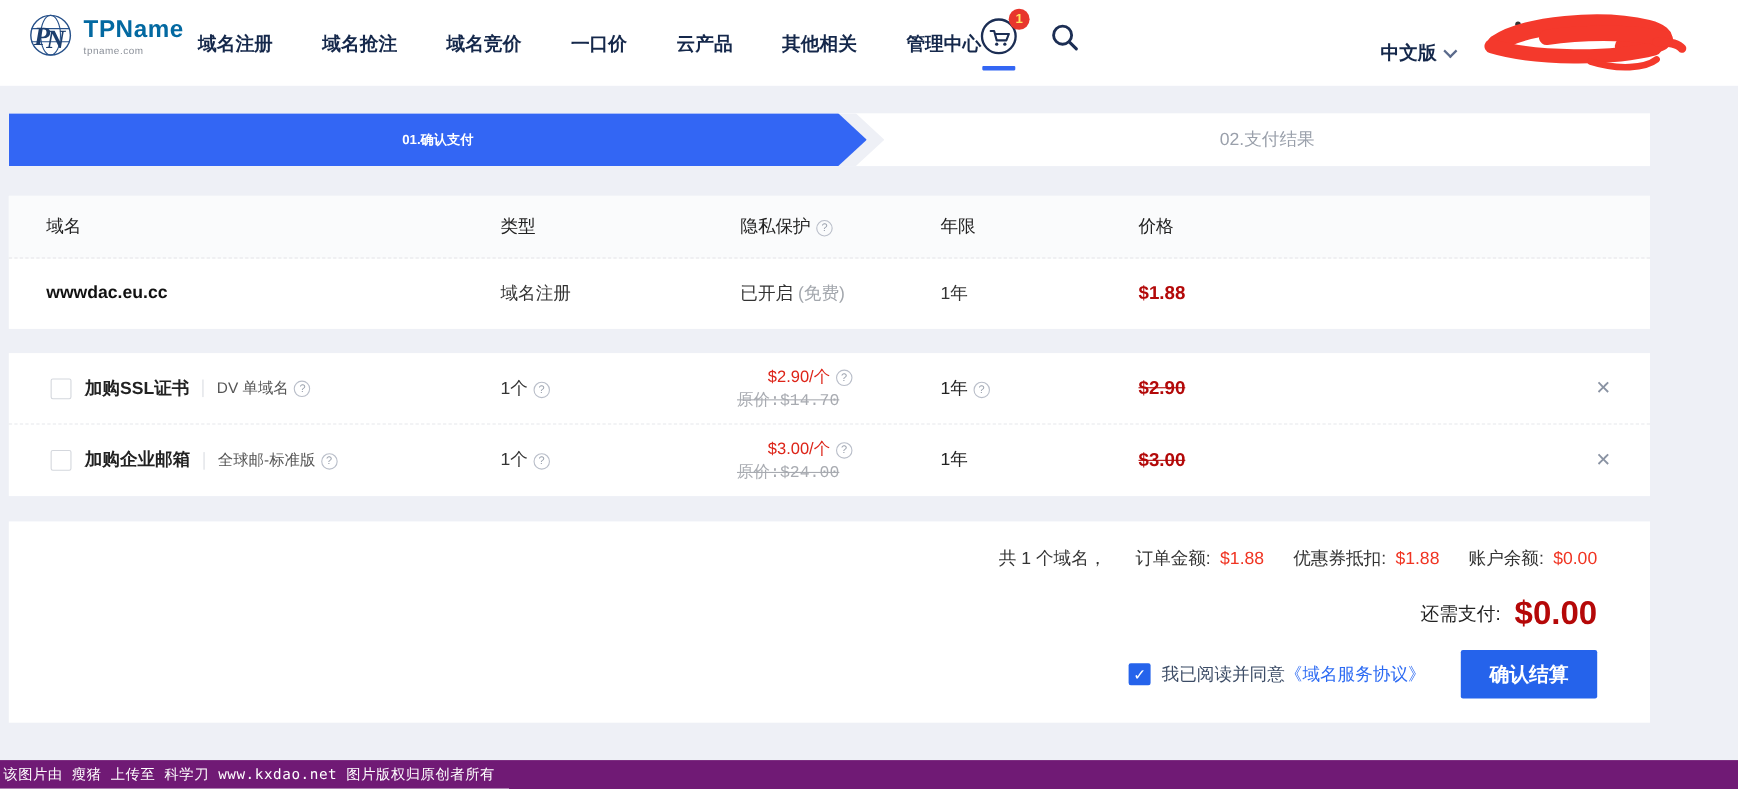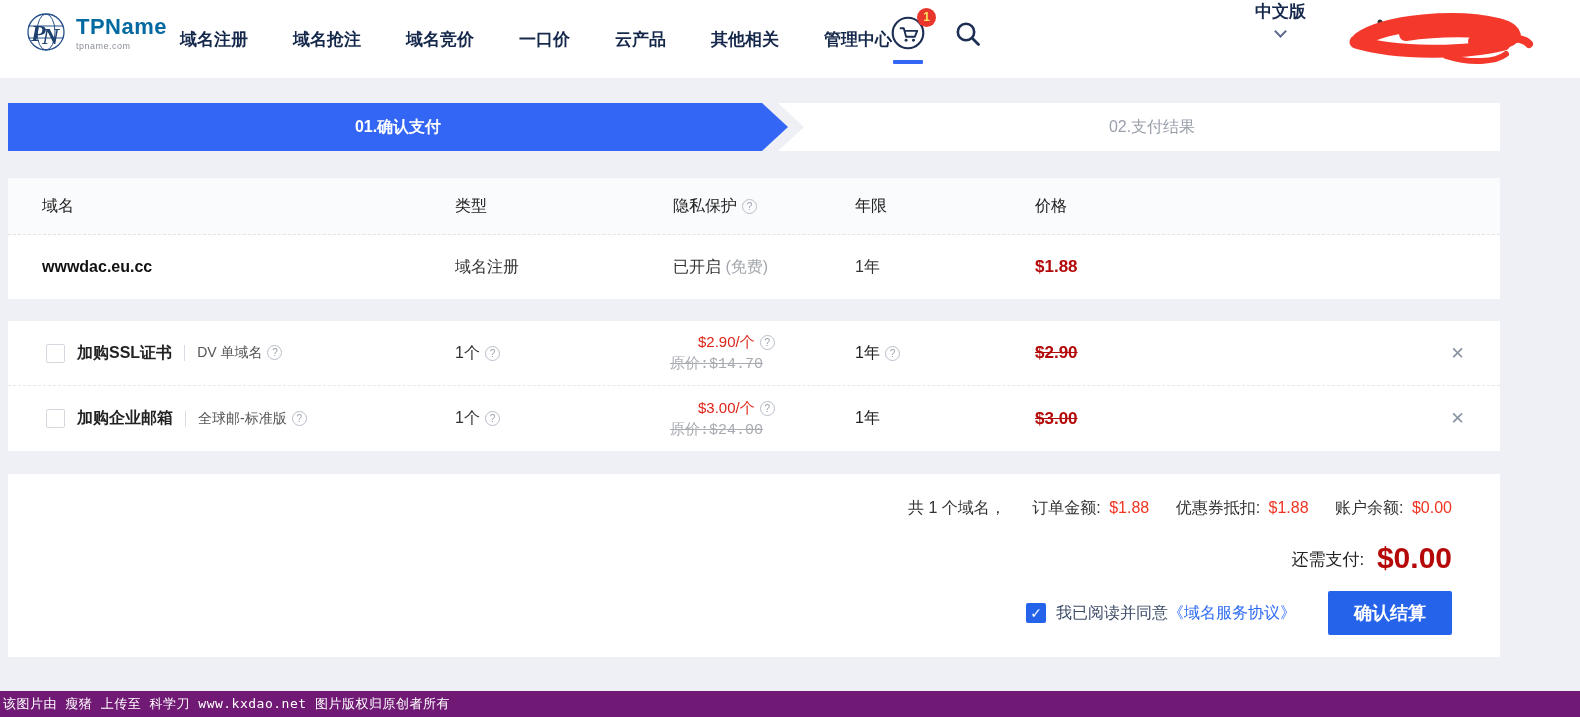--- a/index.html
+++ b/index.html
@@ -14,33 +14,33 @@
   .logo-text { margin-left:6px; }
   .logo-name { font-size:22px; font-weight:bold; color:#0369a1; letter-spacing:.5px; }
   .logo-domain { font-size:9px; color:#8a8f98; margin-top:1px; letter-spacing:.5px; }
   .nav { position:absolute; left:180px; top:0; height:78px; display:flex; align-items:center; gap:45px; }
   .nav-item { font-size:17px; font-weight:bold; color:#15284b; cursor:pointer; white-space:nowrap; }
   .cart-wrap { position:absolute; left:888px; top:14px; width:40px; text-align:center; cursor:pointer; }
   .cart-badge { position:absolute; top:-6px; right:-8px; min-width:19px; height:19px; border-radius:10px;
     background:#e8362c; color:#ffe45e; font-size:12px; font-weight:bold; line-height:19px; text-align:center; }
   .cart-underline { position:absolute; left:5px; top:46px; width:30px; height:4px; background:#3366f4; border-radius:1px; }
   .search-wrap { position:absolute; left:952px; top:18px; cursor:pointer; }
-  .lang { position:absolute; left:1255px; top:0; height:96px; display:flex; align-items:center; gap:8px; cursor:pointer;flex-direction:column; }
+  .lang { position:absolute; left:1255px; top:0; height:96px; display:flex; align-items:center; gap:8px; cursor:pointer; }
   .lang-label { font-size:17px; font-weight:bold; color:#15284b; }
   .chevron-down { width:9px; height:9px; border-right:2px solid #5b6b8c; border-bottom:2px solid #5b6b8c;
     transform:rotate(45deg); margin-top:-4px; }
   .scribble { position:absolute; left:1346px; top:10px; }
   
   .steps { position:relative; margin:25px 80px 0 8px; height:48px; background:#fff; }
   .step-arrow-gap { position:absolute; left:0; top:0; width:796px; height:48px; background:#eef0f6;
     clip-path:polygon(0 0, calc(100% - 26px) 0, 100% 50%, calc(100% - 26px) 100%, 0 100%); }
   .step-arrow { position:absolute; left:0; top:0; width:780px; height:48px; background:#3366f4;
     clip-path:polygon(0 0, calc(100% - 26px) 0, 100% 50%, calc(100% - 26px) 100%, 0 100%);
     display:flex; align-items:center; justify-content:center; }
-  .step1-label { color:#fff; font-size:16px; font-weight:bold; }
+  .step1-label { color:#fff; font-size:12px; font-weight:bold; }
   .step2-label { position:absolute; left:796px; right:0; top:0; height:48px; display:flex;
     align-items:center; justify-content:center; color:#9aa0ab; font-size:16px; }
   
   .card { margin:0 80px 0 8px; background:#fff; }
   .card1 { margin-top:27px; }
   .cols { display:grid; grid-template-columns:413px 218px 182px 180px 1fr; padding-left:34px; align-items:center; }
   .thead { height:57px; background:#fafbfc; border-bottom:1px dashed #e3e4e8; font-size:16px; color:#222; }
   .trow { height:64px; font-size:16px; color:#333; }
   .domain-name { font-weight:bold; color:#111; font-size:16px; }
   .muted { color:#a3a7ad; }

